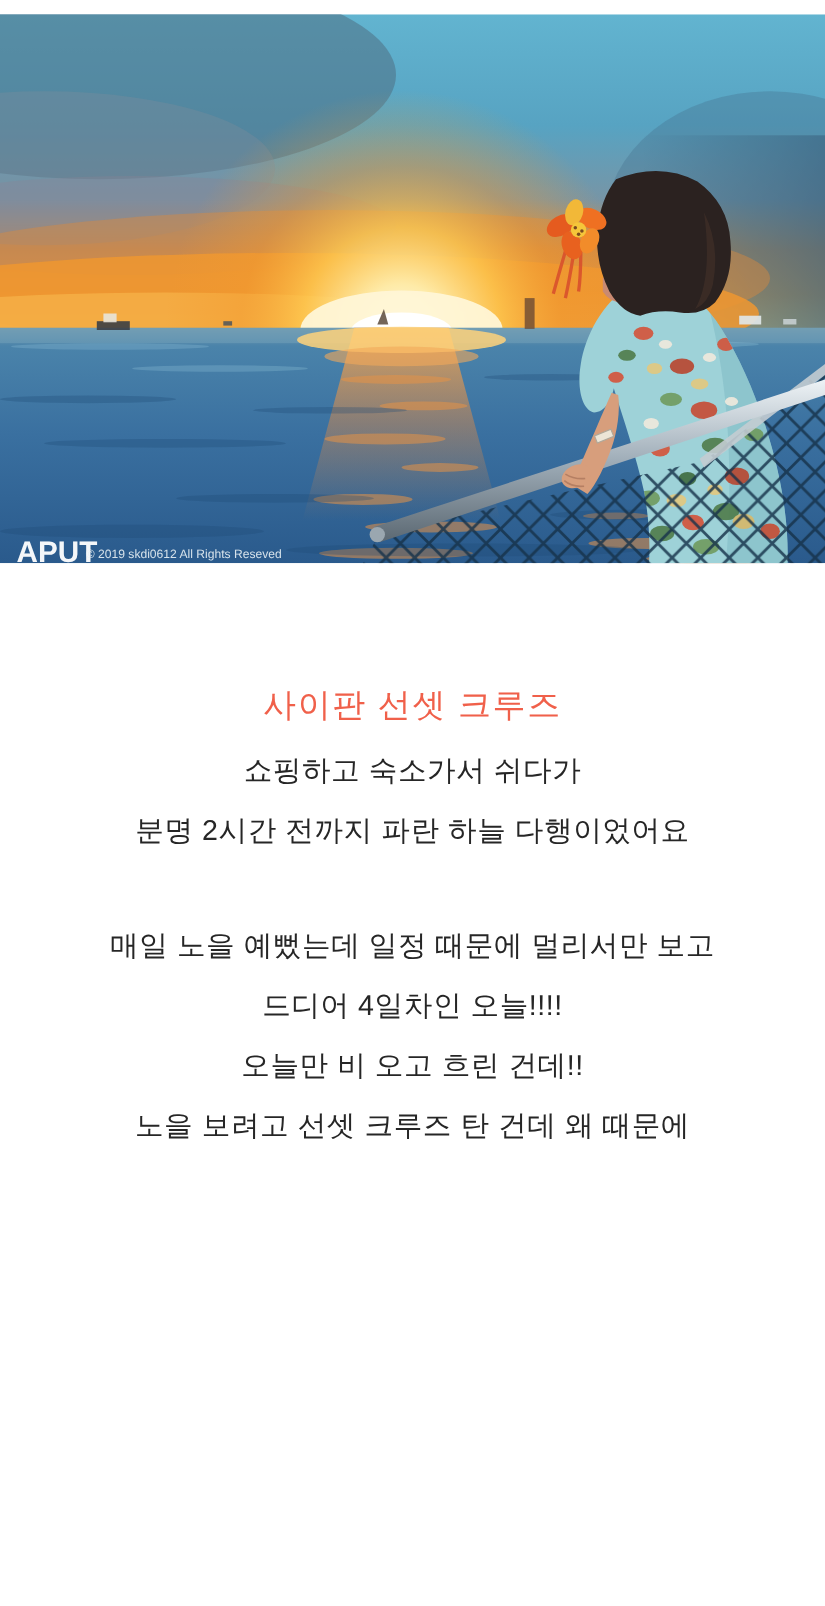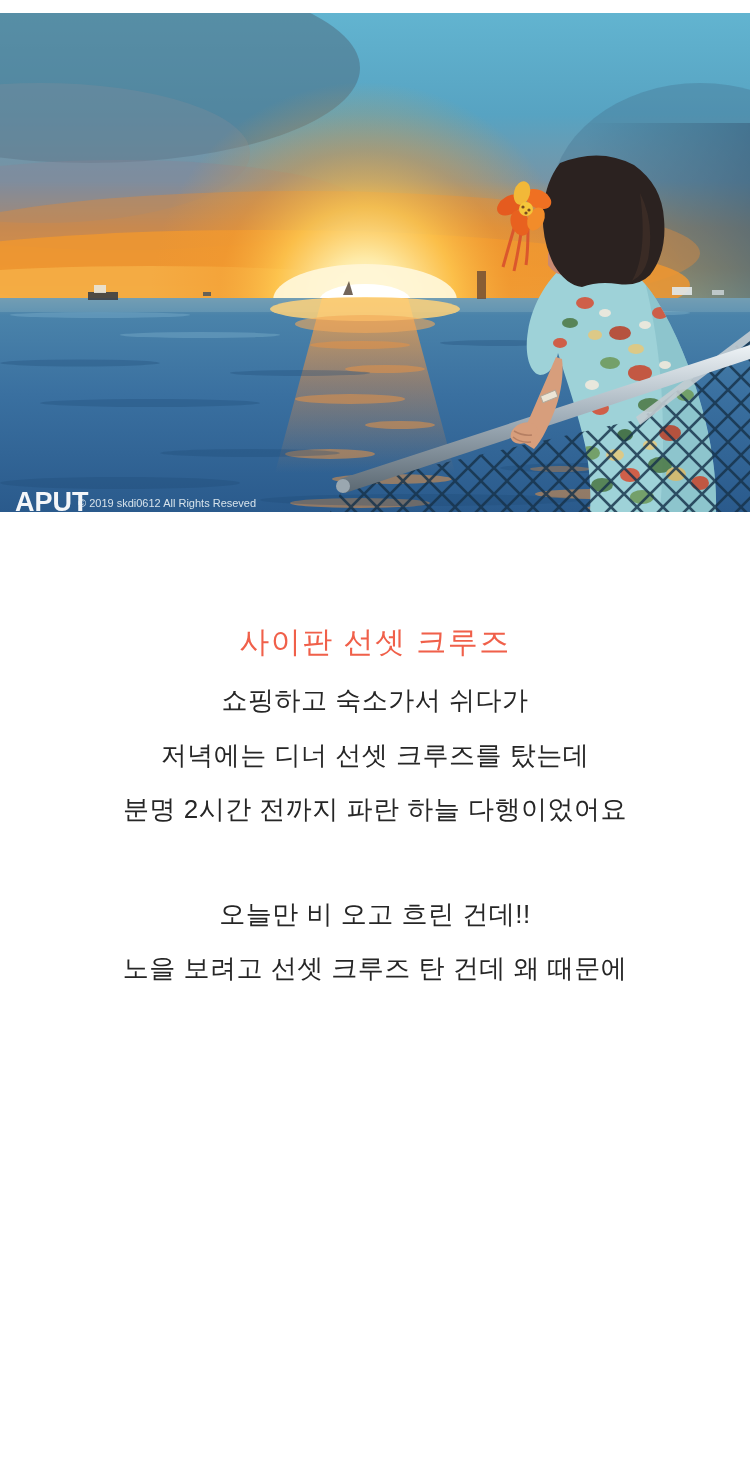--- a/index.html
+++ b/index.html
@@ -203,22 +203,23 @@
     <text x="15" y="498" font-size="27" font-weight="bold" fill="#ffffff" opacity="0.95" font-family="Liberation Sans, sans-serif">APUT</text>
     <text x="78" y="494" font-size="11" fill="#e9f1f5" opacity="0.9" font-family="Liberation Sans, sans-serif">© 2019 skdi0612 All Rights Reseved</text>
   </svg>
 </div>
 
 <div class="post">
   <h1 class="post-title">사이판 선셋 크루즈</h1>
 
   <div class="para">
     <div class="post-line">쇼핑하고 숙소가서 쉬다가</div>
-    <div class="post-line">저녁에는 디너 선셋 크루즈를 탔는데</div>
     <div class="post-line">분명 2시간 전까지 파란 하늘 다행이었어요</div>
   </div>
 
   <div class="para">
+    <div class="post-line">매일 노을 예뻤는데 일정 때문에 멀리서만 보고</div>
+    <div class="post-line">드디어 4일차인 오늘!!!!</div>
     <div class="post-line">오늘만 비 오고 흐린 건데!!</div>
     <div class="post-line">노을 보려고 선셋 크루즈 탄 건데 왜 때문에</div>
   </div>
 
 </div>
 
 </body></html>

